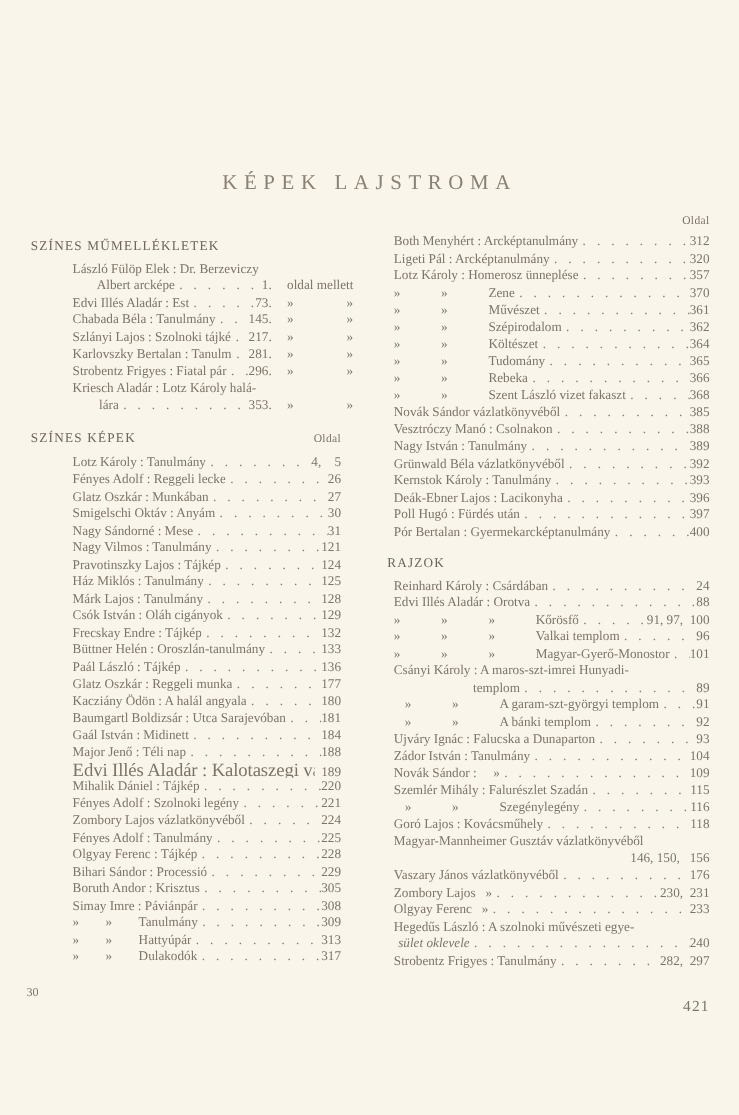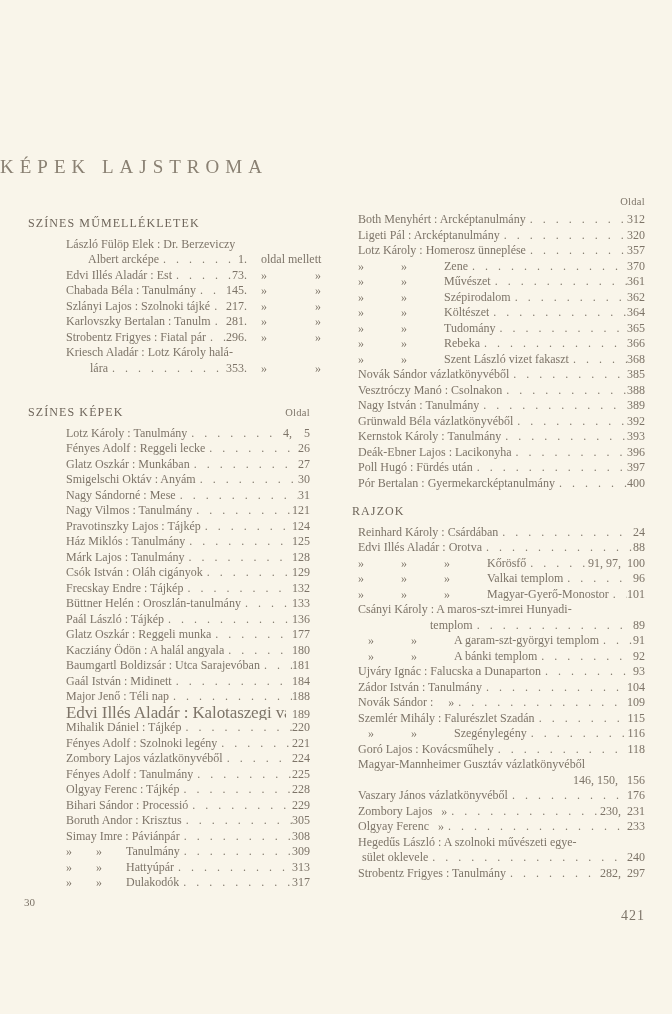--- a/index.html
+++ b/index.html
@@ -7,34 +7,34 @@
     width:672px;height:1014px;
     background:#f9f5ea;
     font-family:"Liberation Serif","DejaVu Serif",serif;
     color:#7d7468;
     overflow:hidden;
     position:relative;
   }
   .page{position:absolute;inset:0;}
   .title{
     position:absolute;top:156px;left:0;width:672px;
-    text-align:left;font-weight:400;margin:0;
+    text-align:center;font-weight:400;margin:0;
     font-size:19px;letter-spacing:6px;color:#8a8173;
   }
   .col{position:absolute;font-size:12px;}
   .col.left{left:28px;top:216px;width:316px;}
   .col.right{left:352px;top:212px;width:293px;}
   .sec-head{
     display:flex;justify-content:space-between;align-items:baseline;
     font-size:12px;letter-spacing:1.1px;color:#6e655a;
     line-height:15.5px;margin-bottom:5px;
   }
   .left .sec-head{padding-right:34px;}
   .sec-head .oldal{font-size:10.5px;letter-spacing:0.3px;color:#7d7468;}
-  .left .section + .section{margin-top:29px;}
+  .left .section + .section{margin-top:15px;}
   .right .section + .section{margin-top:13px;}
   .row{display:flex;align-items:baseline;line-height:15.5px;height:15.5px;}
   .left .row{padding-right:34px;}
   .left .row.has-suffix{padding-right:0;}
   .label{white-space:pre;flex:0 1 auto;min-width:0;overflow:hidden;}
   .left .label{padding-left:38px;}
   .right .label{padding-left:6px;}
   .row.tight .label{font-size:17px;letter-spacing:-0.1px;}
   .g{display:inline-block;white-space:pre;}
   .left .g{width:30px;}
@@ -472,21 +472,21 @@
         <div class="row">
           <span class="label">Olgyay Ferenc   »</span>
           <span class="leader"></span>
           <span class="page-num">233</span>
         </div>
         <div class="row">
           <span class="label">Hegedűs László : A szolnoki művészeti egye-</span>
           <span class="spacer"></span>
         </div>
         <div class="row">
-          <span class="label" style="padding-left: 10px;">sület oklevele</span>
+          <span class="label" style="padding-left: 10px; font-style: italic;">sület oklevele</span>
           <span class="leader"></span>
           <span class="page-num">240</span>
         </div>
         <div class="row">
           <span class="label">Strobentz Frigyes : Tanulmány</span>
           <span class="leader"></span>
           <span class="page-num">282,  297</span>
         </div>
       </div>
     </div>

